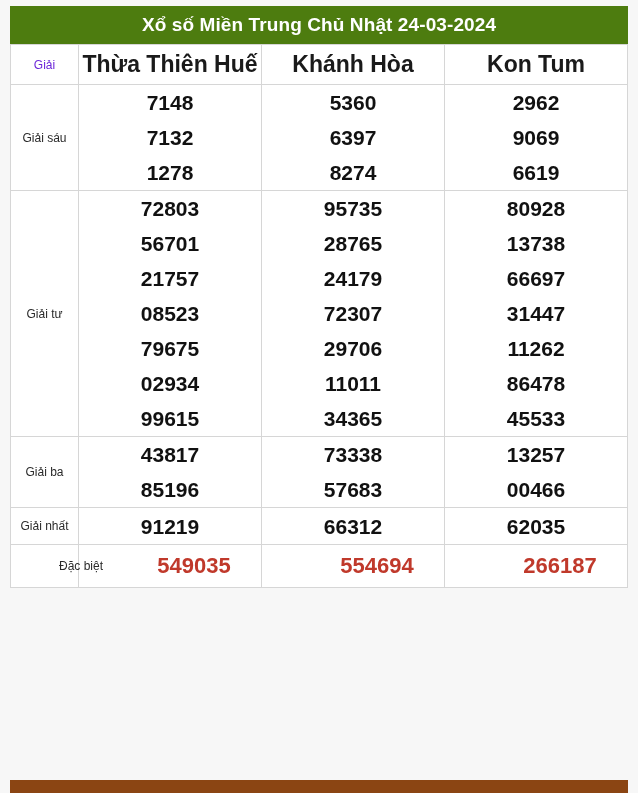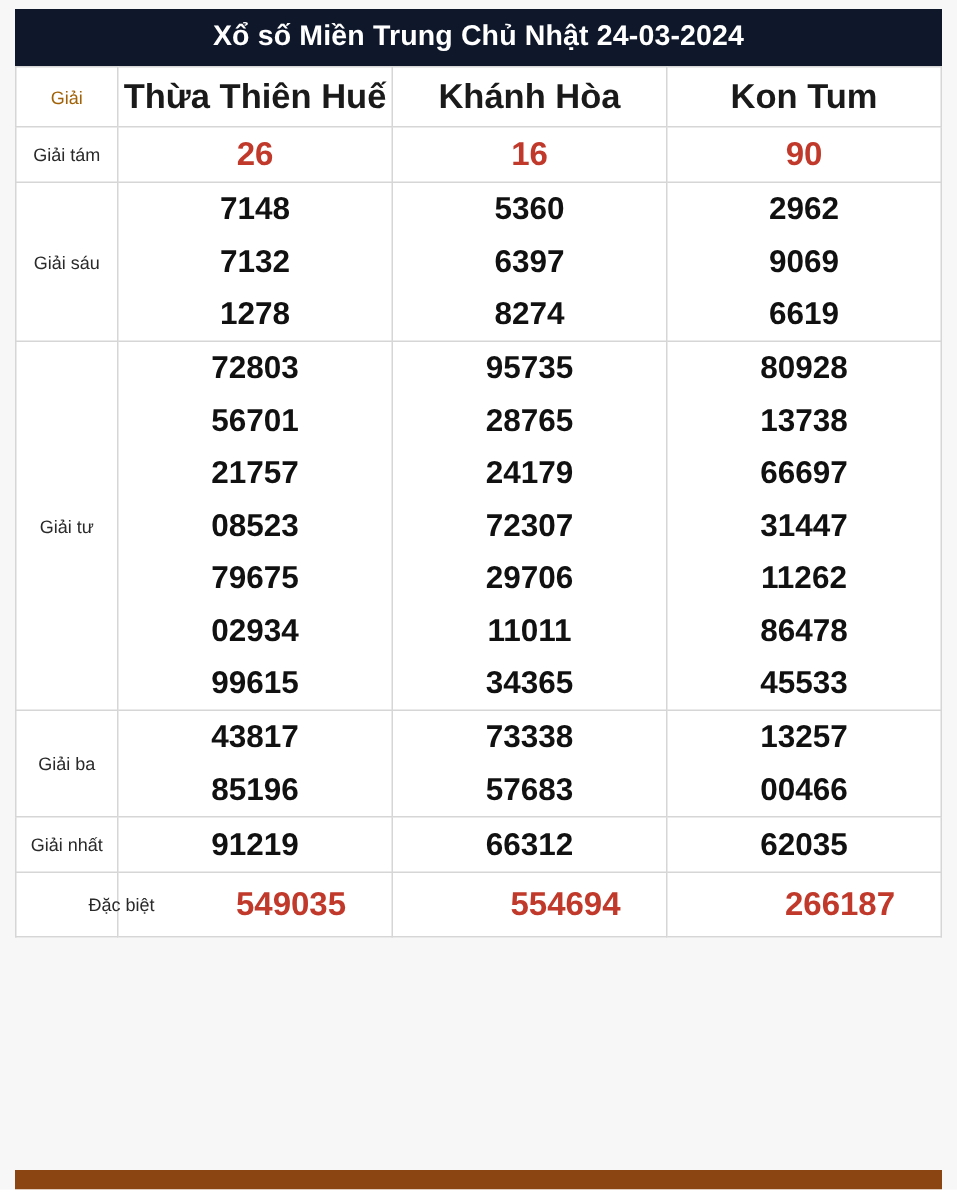--- a/index.html
+++ b/index.html
@@ -22,21 +22,21 @@
     box-sizing: border-box;
     background: #f7f7f7;
     display: flex;
     flex-direction: column;
   }
 
   
   .title-bar {
     margin: 6px 10px 0 10px;
     height: 38px;
-    background: #0f172a;
+    background: #4d7c0f;
     color: #ffffff;
     display: flex;
     align-items: center;
     justify-content: center;
     font-size: 19px;
     font-weight: bold;
     letter-spacing: 0.1px;
     white-space: nowrap;
   }
 
@@ -67,21 +67,21 @@
     font-size: 23px;
     font-weight: bold;
     color: #1a1a1a;
     height: 39px;
     white-space: nowrap;
   }
 
   .label-head {
     font-size: 12px;
     font-weight: normal;
-    color: #a16207;
+    color: #6d28d9;
   }
 
   .prize-label {
     font-size: 12px;
     font-weight: normal;
     color: #2a2a2a;
     white-space: nowrap;
   }
 
   .nums {
@@ -132,32 +132,20 @@
     </colgroup>
     <thead>
       <tr>
         <th class="col-head label-head">Giải</th>
         <th class="col-head">Thừa Thiên Huế</th>
         <th class="col-head">Khánh Hòa</th>
         <th class="col-head">Kon Tum</th>
       </tr>
     </thead>
     <tbody id="table-body">
-        <tr class="row-h36">
-          <td class="prize-label">Giải tám</td>
-          <td class="nums accent big">
-            <span class="n">26</span>
-          </td>
-          <td class="nums accent big">
-            <span class="n">16</span>
-          </td>
-          <td class="nums accent big">
-            <span class="n">90</span>
-          </td>
-        </tr>
         <tr>
           <td class="prize-label">Giải sáu</td>
           <td class="nums">
             <span class="n">7148</span>
             <span class="n">7132</span>
             <span class="n">1278</span>
           </td>
           <td class="nums">
             <span class="n">5360</span>
             <span class="n">6397</span>

